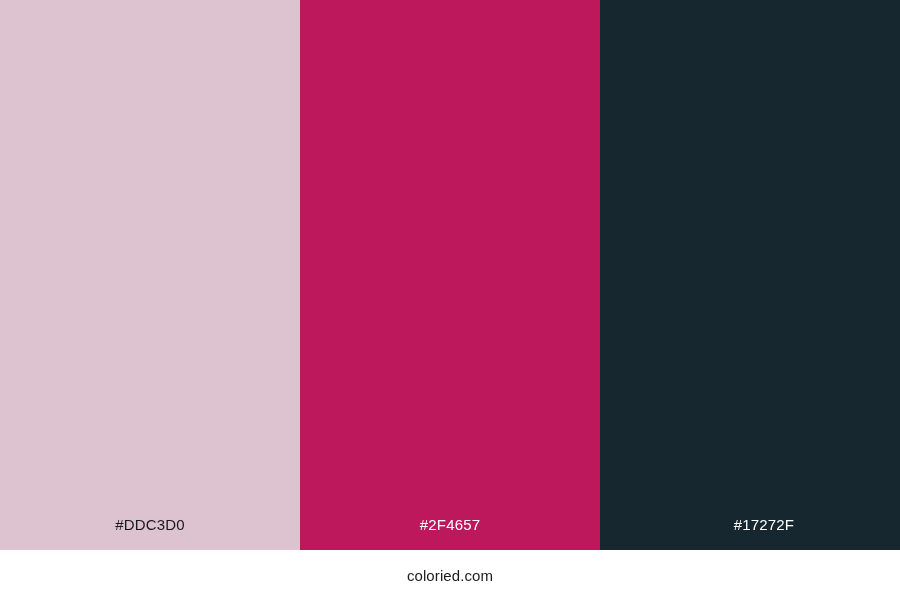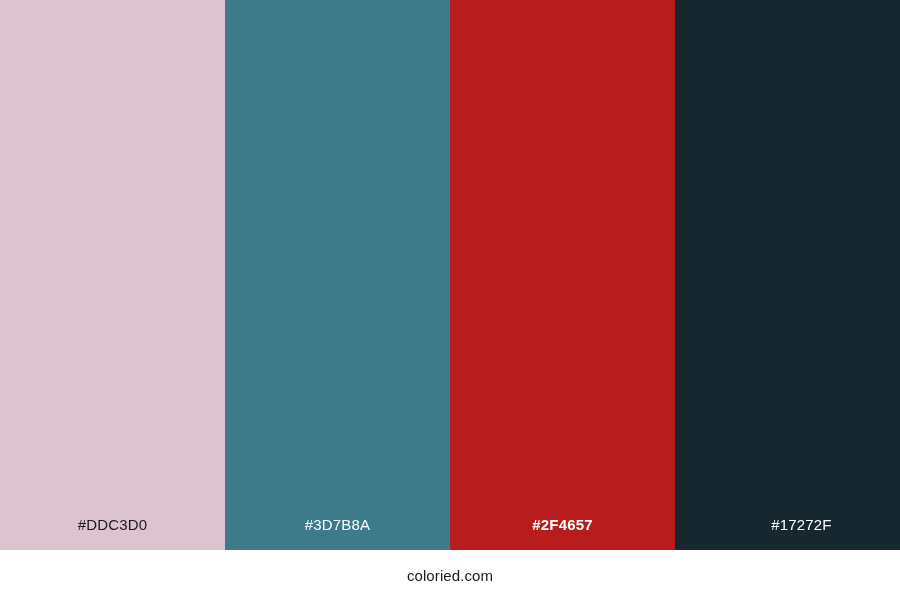--- a/index.html
+++ b/index.html
@@ -88,25 +88,22 @@
 
 <div id="palette-page">
 
   <div id="swatch-strip">
 
     <div class="swatch text-dark" style="background-color: rgb(221, 195, 208);">
       <span class="swatch-label" style="color: rgb(26, 26, 26);">#DDC3D0</span>
     </div>
 
 
-    <div class="swatch text-light" style="background-color: rgb(61, 123, 138);">
-      <span class="swatch-label" style="color: rgb(255, 255, 255);">#3D7B8A</span>
-    </div>
 
-    <div class="swatch text-light" style="background-color: #b91c1c; font-weight: bold;">
+    <div class="swatch text-light" style="background-color: #be185d;">
       <span class="swatch-label" style="color: rgb(255, 255, 255);">#2F4657</span>
     </div>
 
     <div class="swatch text-light" style="background-color: rgb(23, 39, 47);">
       <span class="swatch-label" style="color: rgb(255, 255, 255); margin-left: 28px;">#17272F</span>
     </div>
 
   </div>
 
   <div id="palette-footer" style="background-color: rgb(255, 255, 255); border-radius: 14px;">

